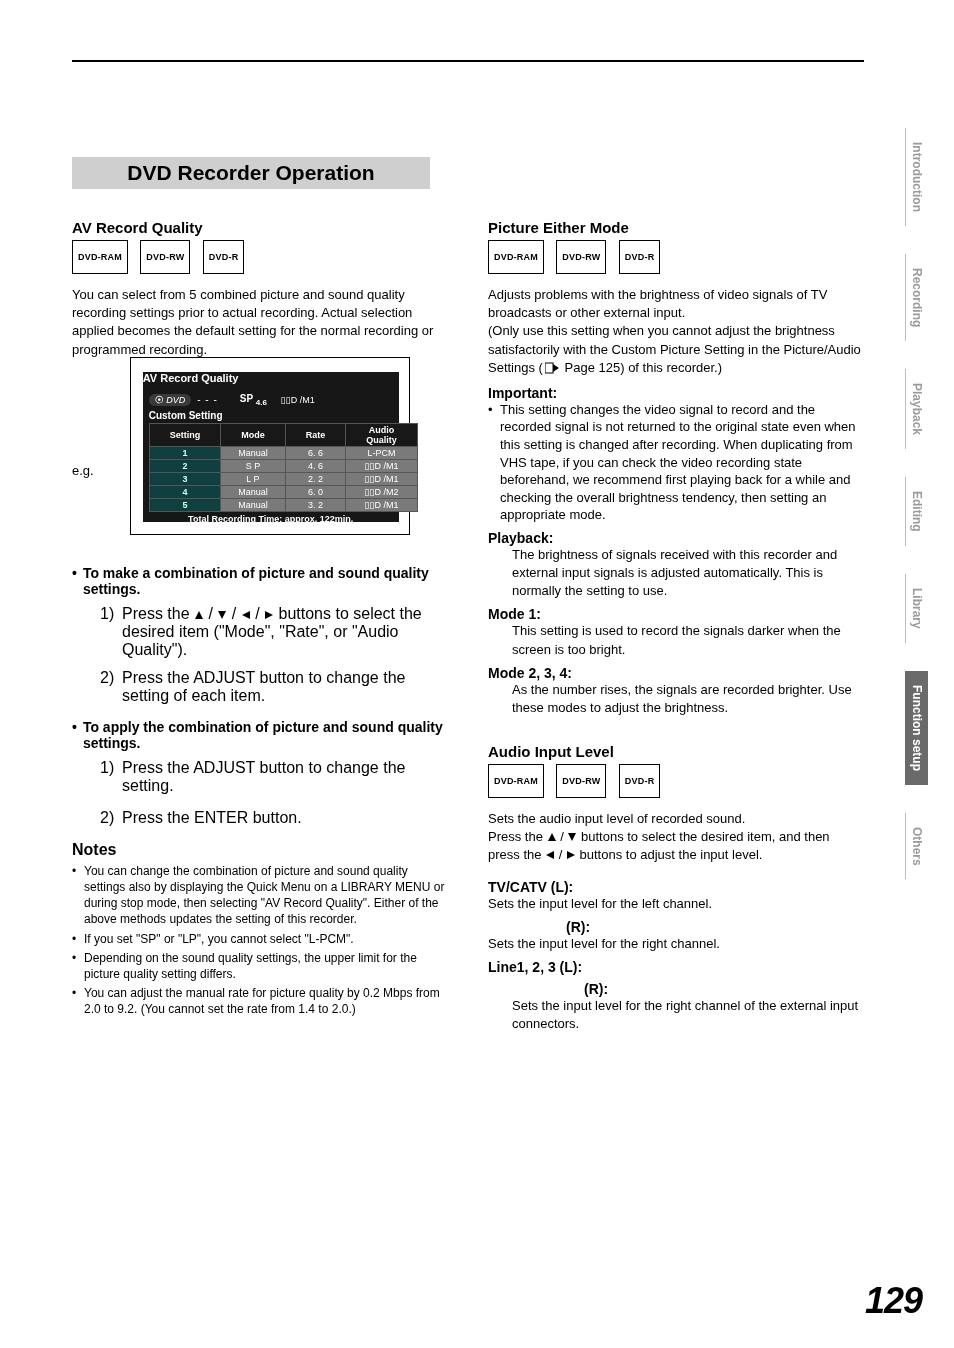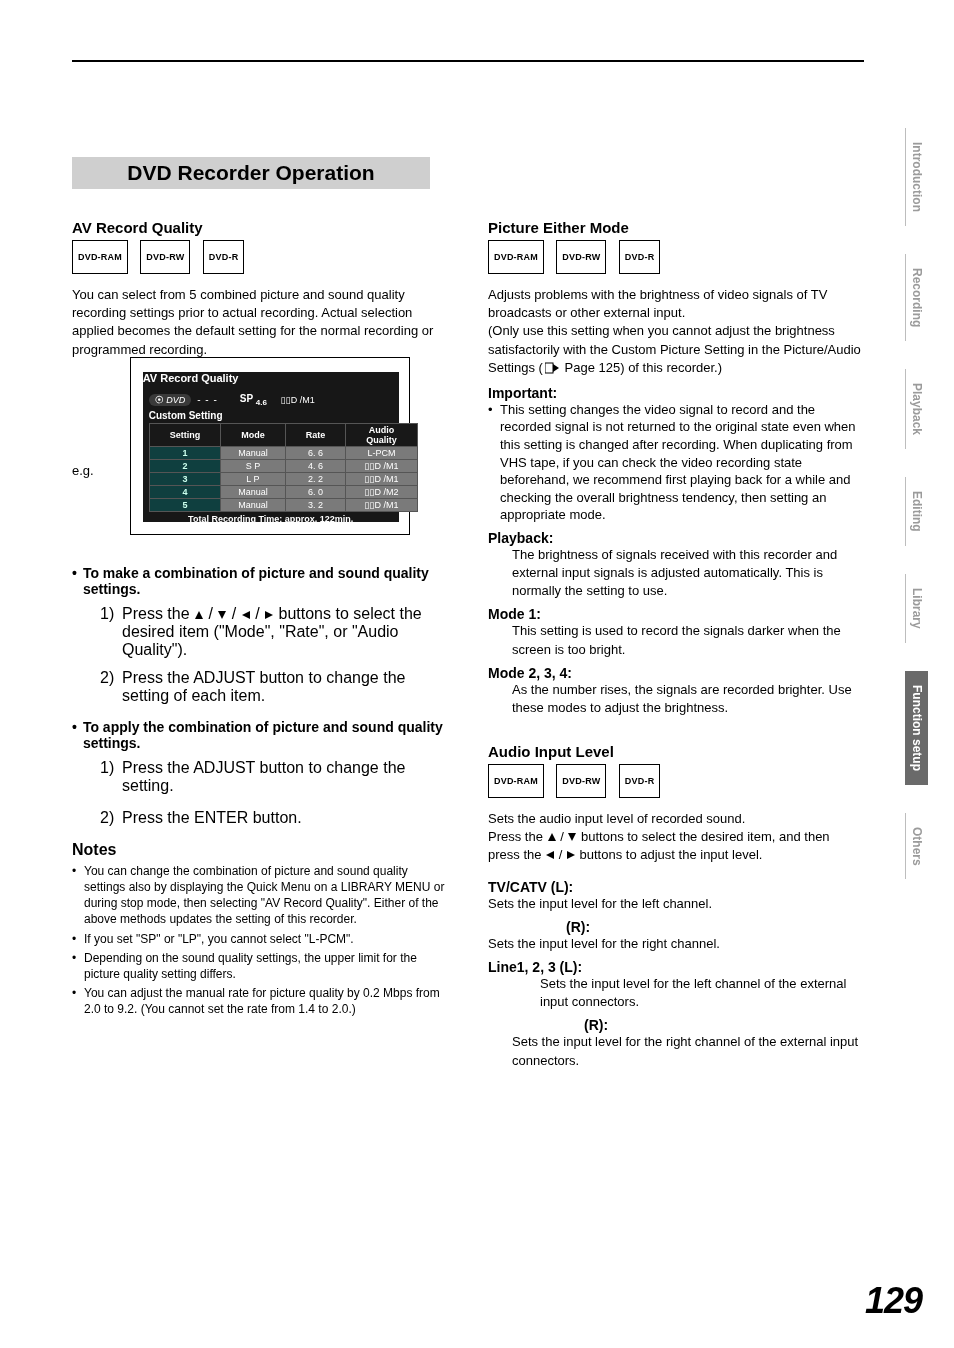--- a/index.html
+++ b/index.html
@@ -354,21 +354,20 @@
           <polygon points="1,1 1,9 9,5" fill="#000"></polygon>
         </svg><span> buttons to adjust the input level.</span>
     </p>
 
     <div class="def-h">TV/CATV   (L):</div>
     <p>Sets the input level for the left channel.</p>
     <div class="def-h" style="padding-left:78px;">(R):</div>
     <p>Sets the input level for the right channel.</p>
 
     <div class="def-h">Line1, 2, 3 (L):</div>
-    <p style="margin-left:52px;">Sets the input level for the left channel of the external input connectors.</p>
     <div class="def-h" style="padding-left:96px;">(R):</div>
     <p style="margin-left:24px;">Sets the input level for the right channel of the external input connectors.</p>
 
   </div>
 </div>
 
 <div class="tabs">
   <div class="tab">Introduction</div>
   <div class="tab">Recording</div>
   <div class="tab">Playback</div>

